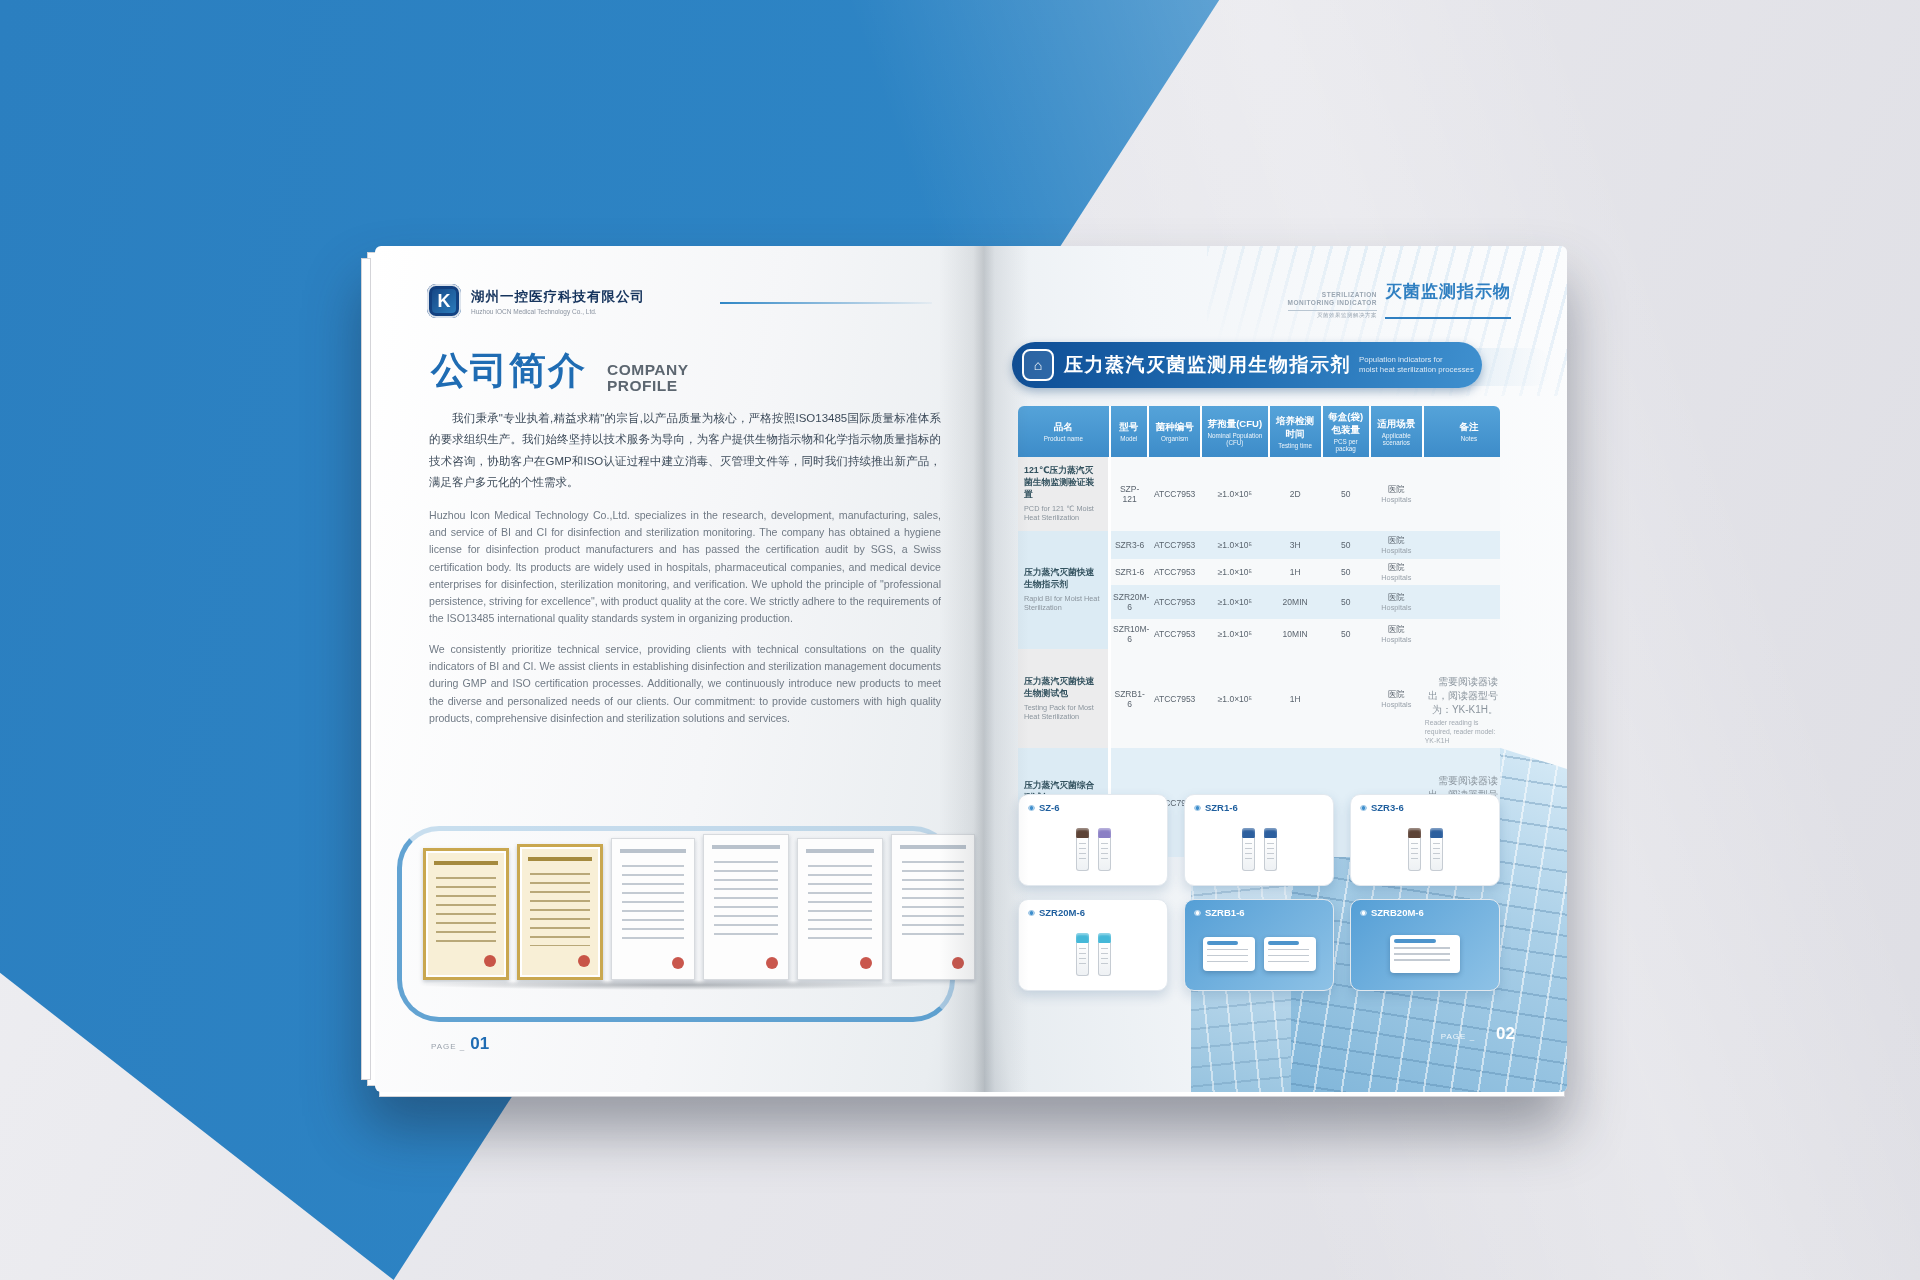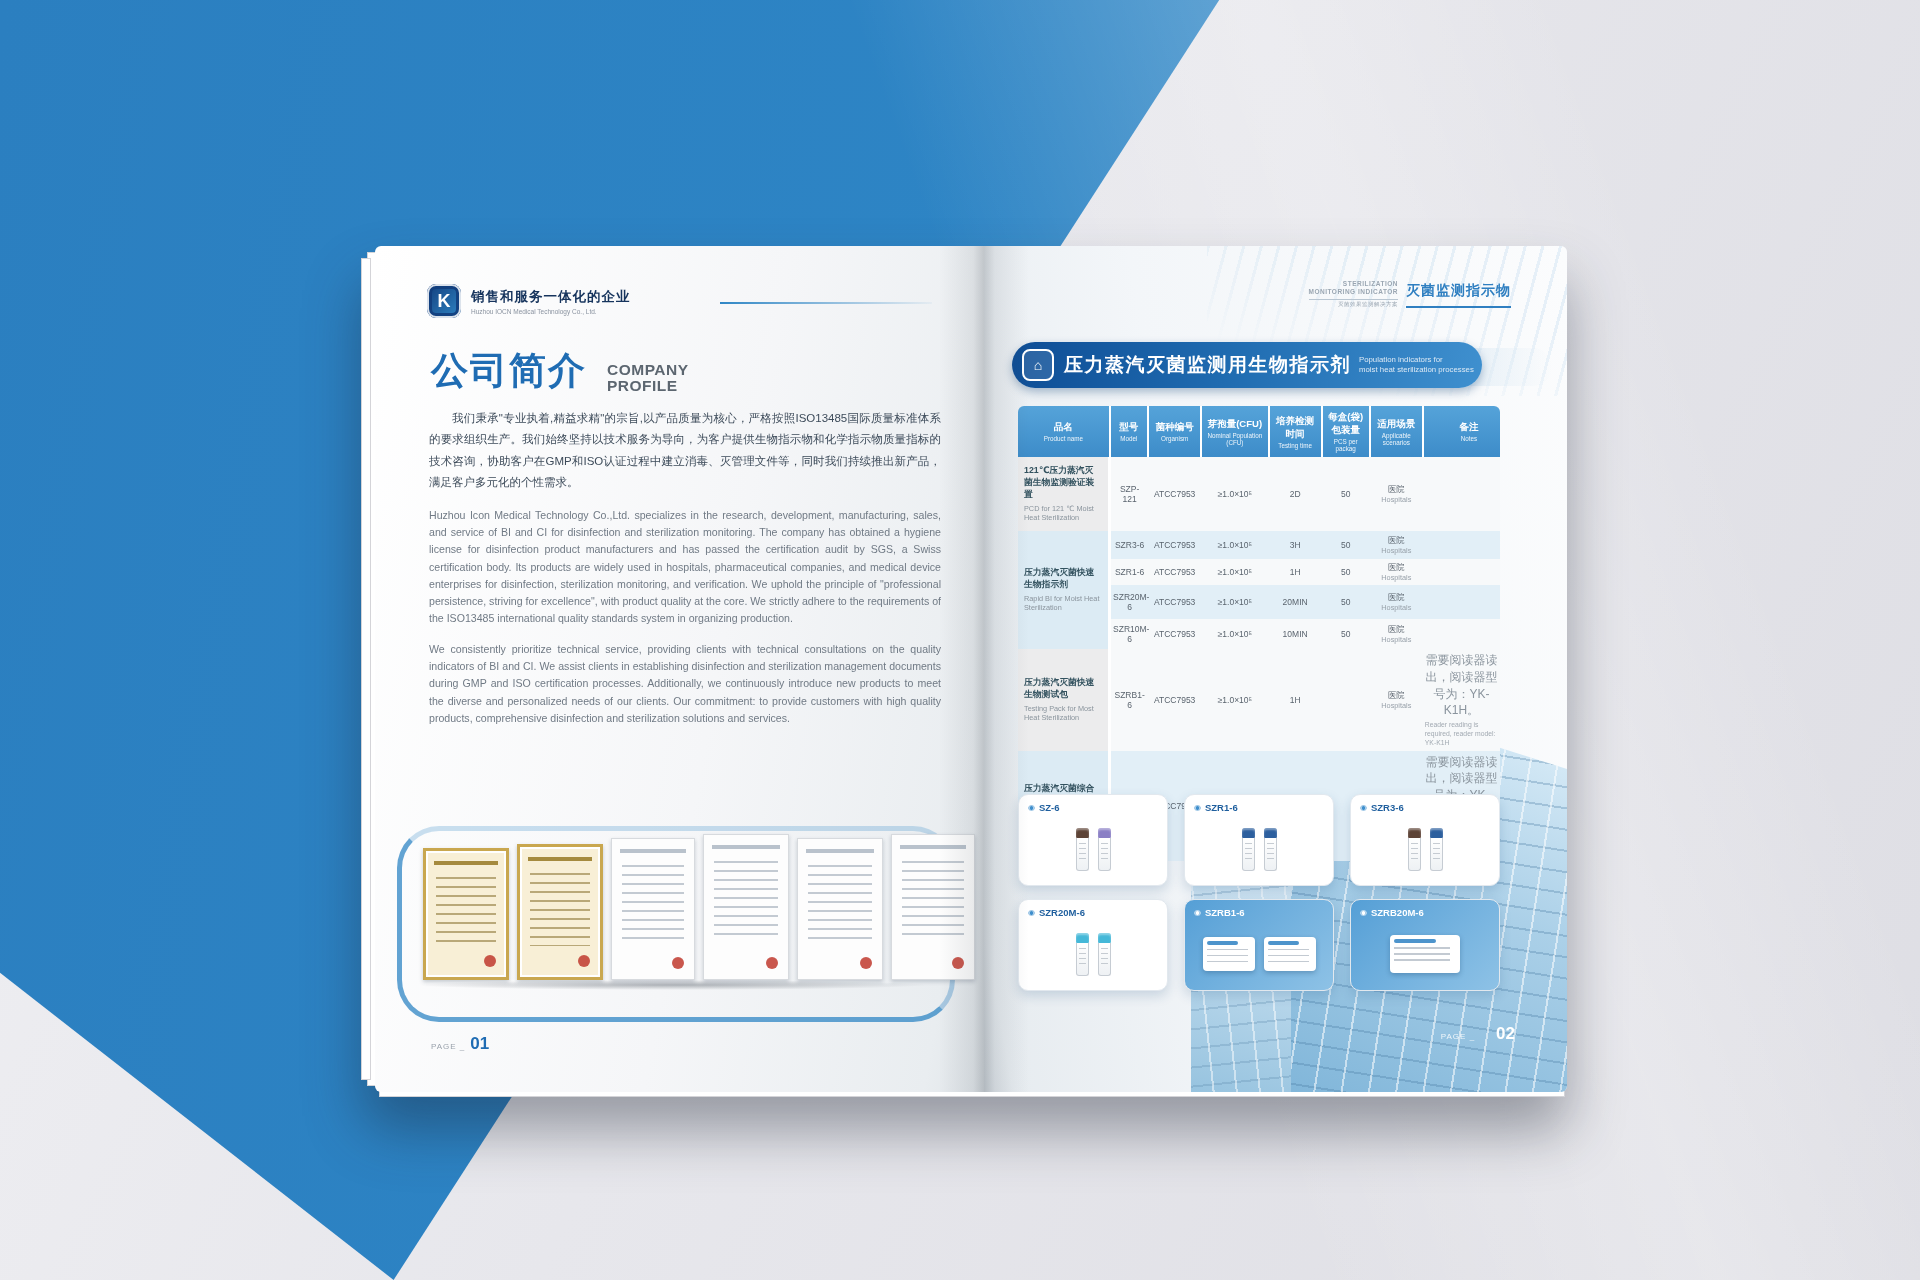--- a/index.html
+++ b/index.html
@@ -59,21 +59,21 @@
   .pg-label{font-size:8px;color:#9aa2ac;letter-spacing:1px;}
   .pg-num{font-size:17px;font-weight:bold;color:#1f6cb3;}
 
   
   .deco-tr{position:absolute;right:0;top:0;width:360px;height:150px;
       background:repeating-linear-gradient(105deg,rgba(150,195,230,.20) 0 3px,rgba(0,0,0,0) 3px 17px);
       -webkit-mask-image:linear-gradient(200deg,#000 30%,transparent 80%);mask-image:linear-gradient(200deg,#000 30%,transparent 80%);}
   .rp-header{position:absolute;right:56px;top:34px;display:flex;align-items:flex-end;gap:8px;}
   .rp-h-small{text-align:right;color:#9aa6b2;font-size:6.5px;font-weight:bold;letter-spacing:.5px;line-height:1.3;}
   .rp-h-sub{font-size:5.5px;color:#9aa6b2;font-weight:normal;border-top:1px solid #b9c6d2;margin-top:2px;padding-top:1px;}
-  .rp-h-title{font-size:14px;font-weight:bold;color:#2f7fc1;letter-spacing:1px;border-bottom:2px solid #2f7fc1;padding-bottom:6px;}
+  .rp-h-title{font-size:17px;font-weight:bold;color:#2f7fc1;letter-spacing:1px;border-bottom:2px solid #2f7fc1;padding-bottom:14px;}
 
   .banner-wrap{position:absolute;left:28px;top:96px;width:540px;height:50px;}
   .banner-ext{position:absolute;left:16px;top:6px;width:524px;height:38px;border-radius:19px;
       background:linear-gradient(90deg,#86b7de,#c6ddee 55%,rgba(214,231,243,0));}
   .banner{position:absolute;left:0;top:0;width:470px;height:46px;border-radius:23px;
       background:linear-gradient(100deg,#0e4d95,#1f6bb0 45%,#3f90cf);
       box-shadow:0 4px 10px rgba(20,70,120,.35);display:flex;align-items:center;}
   .banner-icon{width:28px;height:28px;margin-left:10px;border:2px solid #fff;border-radius:8px;
       display:flex;align-items:center;justify-content:center;color:#fff;font-size:14px;flex:0 0 auto;
       background:rgba(255,255,255,.12);}
@@ -90,21 +90,21 @@
   .ptable td{font-size:8.5px;color:#5a646e;text-align:center;vertical-align:middle;padding:3px 2px;}
   .row-a{background:#f7f9fa;}
   .row-b{background:#e2eff7;}
   .gcell{border-right:3px solid #fff;text-align:left !important;padding:4px 6px !important;}
   .g-gray{background:#ececed;}
   .g-blue{background:#dcebf4;}
   .gcn{font-size:8.8px;font-weight:bold;color:#33525f;line-height:1.35;}
   .gen{font-size:7.3px;color:#8a949d;line-height:1.3;margin-top:3px;}
   .scen-cn{display:block;font-size:8.3px;}
   .scen-en{display:block;font-size:7.3px;color:#98a1aa;}
-  .note-cn{font-size:12px;color:#8a949d;text-align:center;line-height:1.4;}
+  .note-cn{font-size:10px;color:#8a949d;text-align:right;line-height:1.4;margin-top:23px;}
   .note-en{font-size:6.8px;color:#a2aab2;text-align:left;line-height:1.3;margin-top:2px;}
   .r1{height:74px;} .r2{height:28px;} .r3{height:26px;} .r4{height:34px;} .r5{height:30px;} .r6{height:56px;} .r7{height:78px;}
 
   .cards{position:absolute;left:34px;top:548px;width:482px;display:grid;z-index:3;
          grid-template-columns:repeat(3,150px);grid-auto-rows:92px;gap:13px 16px;}
   .card{background:#fff;border-radius:10px;border:1px solid #e2e8ee;box-shadow:0 5px 12px rgba(30,80,130,.18);
         position:relative;padding:7px 9px;}
   .card.blue{background:linear-gradient(135deg,#559fd6,#8ec2e6);}
   .card-label{display:flex;align-items:center;gap:4px;font-size:9.5px;font-weight:bold;color:#1f5f9e;}
   .card.blue .card-label{color:#fff;}
@@ -150,21 +150,21 @@
   <div id="book">
 
     <div class="page-stack" style="left:-8px;top:6px;width:10px;height:832px;"></div>
     <div class="page-stack" style="left:-14px;top:12px;width:8px;height:820px;"></div>
     <div class="page-stack" style="left:4px;top:842px;width:1184px;height:7px;"></div>
 
     <div class="page" id="left-page">
       <div class="lp-header">
         <div class="logo-sq">K</div>
         <div>
-          <div class="co-cn">销售和服务一体化的企业</div>
+          <div class="co-cn">湖州一控医疗科技有限公司</div>
           <div class="co-en">Huzhou IOCN Medical Technology Co., Ltd.</div>
         </div>
       </div>
       <div class="hdr-line-l"></div>
 
       <div class="lp-title">
         <div class="title-cn">公司简介</div>
         <div class="title-en">
           <span>COMPANY</span><br>
           <span>PROFILE</span>

